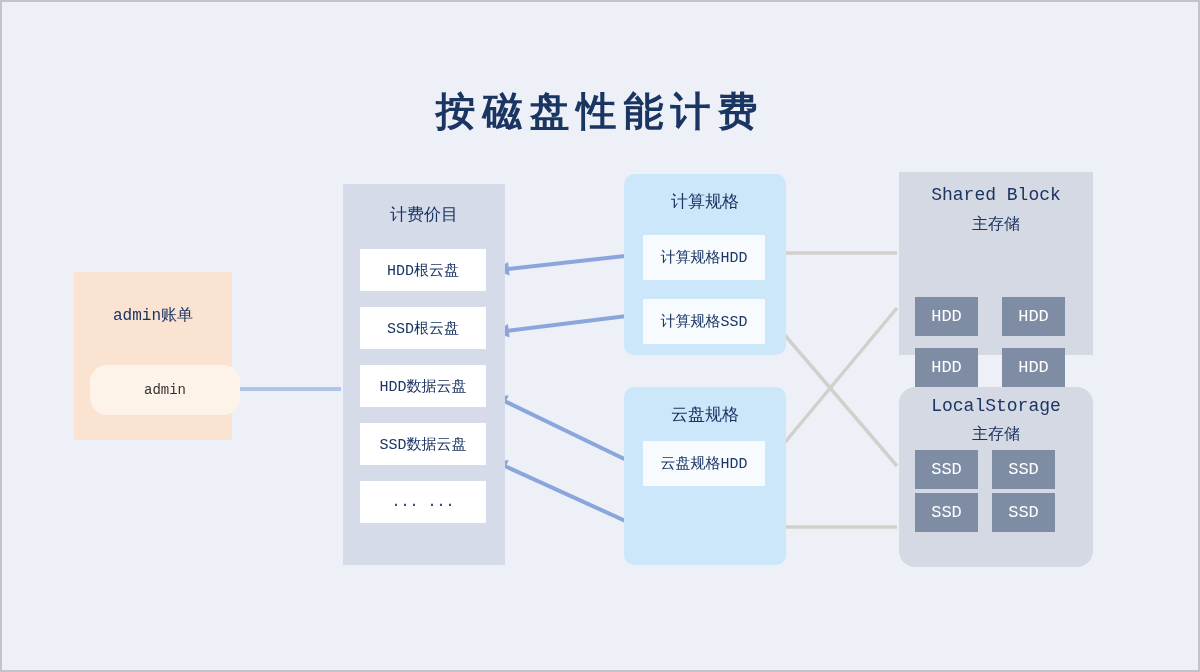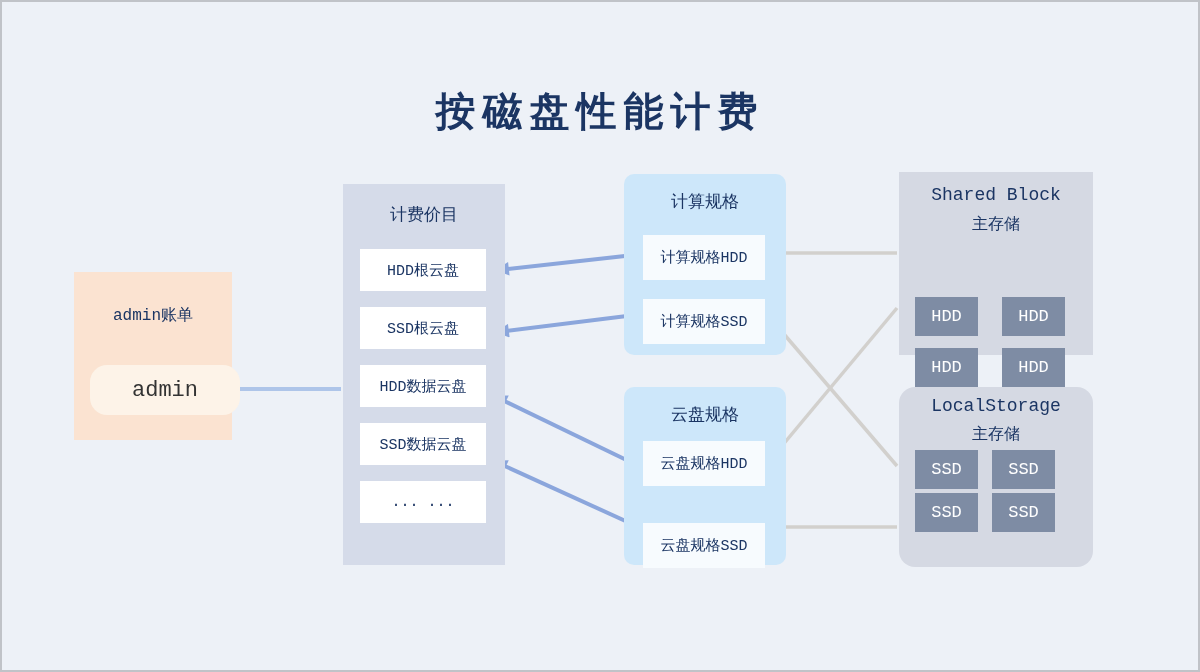--- a/index.html
+++ b/index.html
@@ -34,21 +34,21 @@
     color:var(--title-text);
     font-size:15px;
   }
   
   .admin-box { left:72px; top:270px; width:158px; height:168px; background:var(--admin-box-bg); }
   .admin-box .box-title { top:33px; font-size:16px; }
   .admin-item {
     position:absolute; left:16px; top:93px; width:150px; height:50px;
     background:var(--admin-item-bg);
     display:flex; align-items:center; justify-content:center;
-    font-size:22px; color:var(--admin-item-text);border-radius:17px;
+    font-size:14px; color:var(--admin-item-text);border-radius:17px;
   }
   
   .price-box { left:341px; top:182px; width:162px; height:381px; background:var(--price-box-bg); }
   .price-box .box-title { top:19px; }
   .price-box .items { top:65px; left:17px; width:126px; gap:16px; }
   .price-box .item { height:42px; background:var(--price-item-bg); }
   
   .spec-box { width:162px; background:var(--spec-box-bg);border-radius:10px; }
   .compute-box { left:622px; top:172px; height:181px; }
   .disk-box    { left:622px; top:385px; height:178px; }
@@ -143,21 +143,20 @@
     <div class="items">
       <div class="item">计算规格HDD</div>
       <div class="item">计算规格SSD</div>
     </div>
   </div>
 
   <div class="box spec-box disk-box">
     <div class="box-title">云盘规格</div>
     <div class="items">
       <div class="item">云盘规格HDD</div>
-      <div class="item">云盘规格SSD</div>
     </div>
   </div>
 
   <div class="box storage-box shared-box">
     <div class="storage-title1">Shared Block</div>
     <div class="storage-title2">主存储</div>
     <div class="chip-grid">
       <div class="chip">HDD</div>
       <div class="chip">HDD</div>
       <div class="chip">HDD</div>

